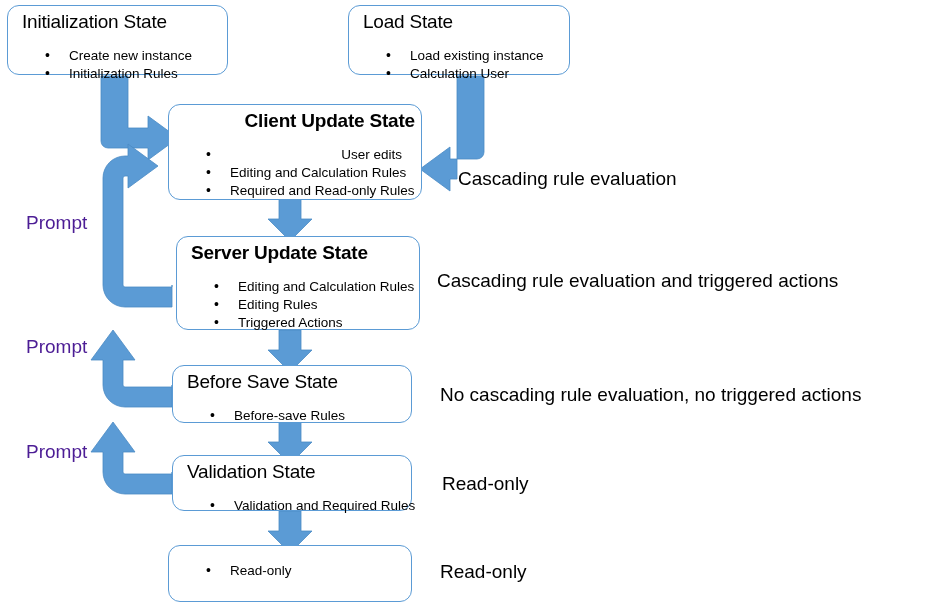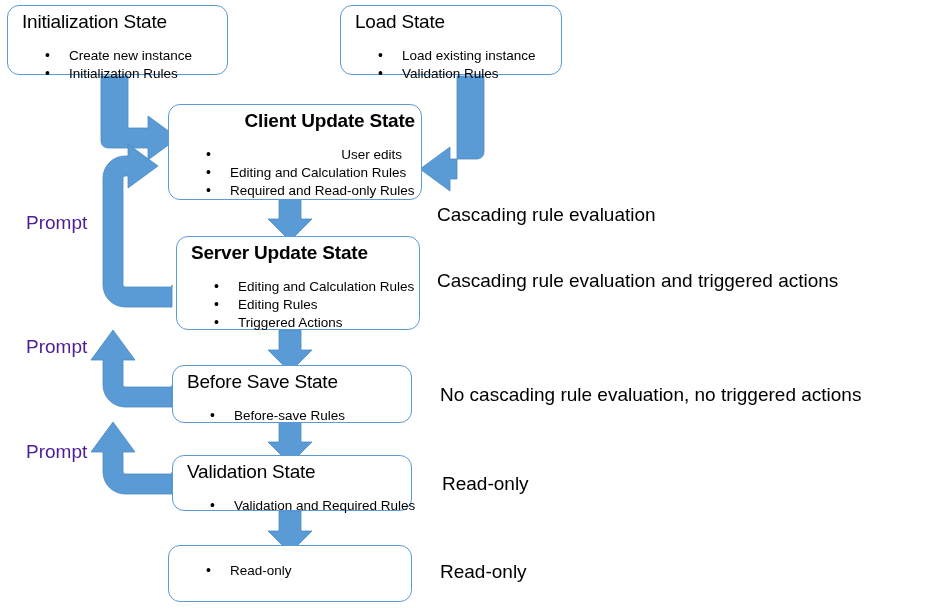--- a/index.html
+++ b/index.html
@@ -179,25 +179,25 @@
   </svg>
 
   <div class="state-box" style="left:7px; top:5px; width:221px; height:70px;">
     <div class="state-title">Initialization State</div>
     <ul class="bullets">
       <li>Create new instance</li>
       <li>Initialization Rules</li>
     </ul>
   </div>
 
-  <div class="state-box" style="left:340px; top:5px; width:222px; height:70px;">
+  <div class="state-box" style="left:348px; top:5px; width:222px; height:70px;">
     <div class="state-title">Load State</div>
     <ul class="bullets">
       <li>Load existing instance</li>
-      <li>Validation Rules</li>
+      <li>Calculation User</li>
     </ul>
   </div>
 
   <div class="state-box" style="left:168px; top:104px; width:254px; height:96px;text-align:right;">
     <div class="state-title bold">Client Update State</div>
     <ul class="bullets">
       <li>User edits</li>
       <li>Editing and Calculation Rules</li>
       <li>Required and Read-only Rules</li>
     </ul>
@@ -225,21 +225,21 @@
       <li>Validation and Required Rules</li>
     </ul>
   </div>
 
   <div class="state-box" style="left:168px; top:545px; width:244px; height:57px;">
     <ul class="bullets">
       <li>Read-only</li>
     </ul>
   </div>
 
-  <div class="annotation" style="left:437px; top:168px;margin-top:36px;">Cascading rule evaluation</div>
+  <div class="annotation" style="left:458px; top:168px;">Cascading rule evaluation</div>
 
   <div class="annotation" style="left:437px; top:270px;">Cascading rule evaluation and triggered actions</div>
 
   <div class="annotation" style="left:440px; top:384px;">No cascading rule evaluation, no triggered actions</div>
 
   <div class="annotation" style="left:442px; top:473px;">Read-only</div>
 
   <div class="annotation" style="left:440px; top:561px;">Read-only</div>
 
   <div class="prompt-label" style="left:26px; top:212px;">Prompt</div>

